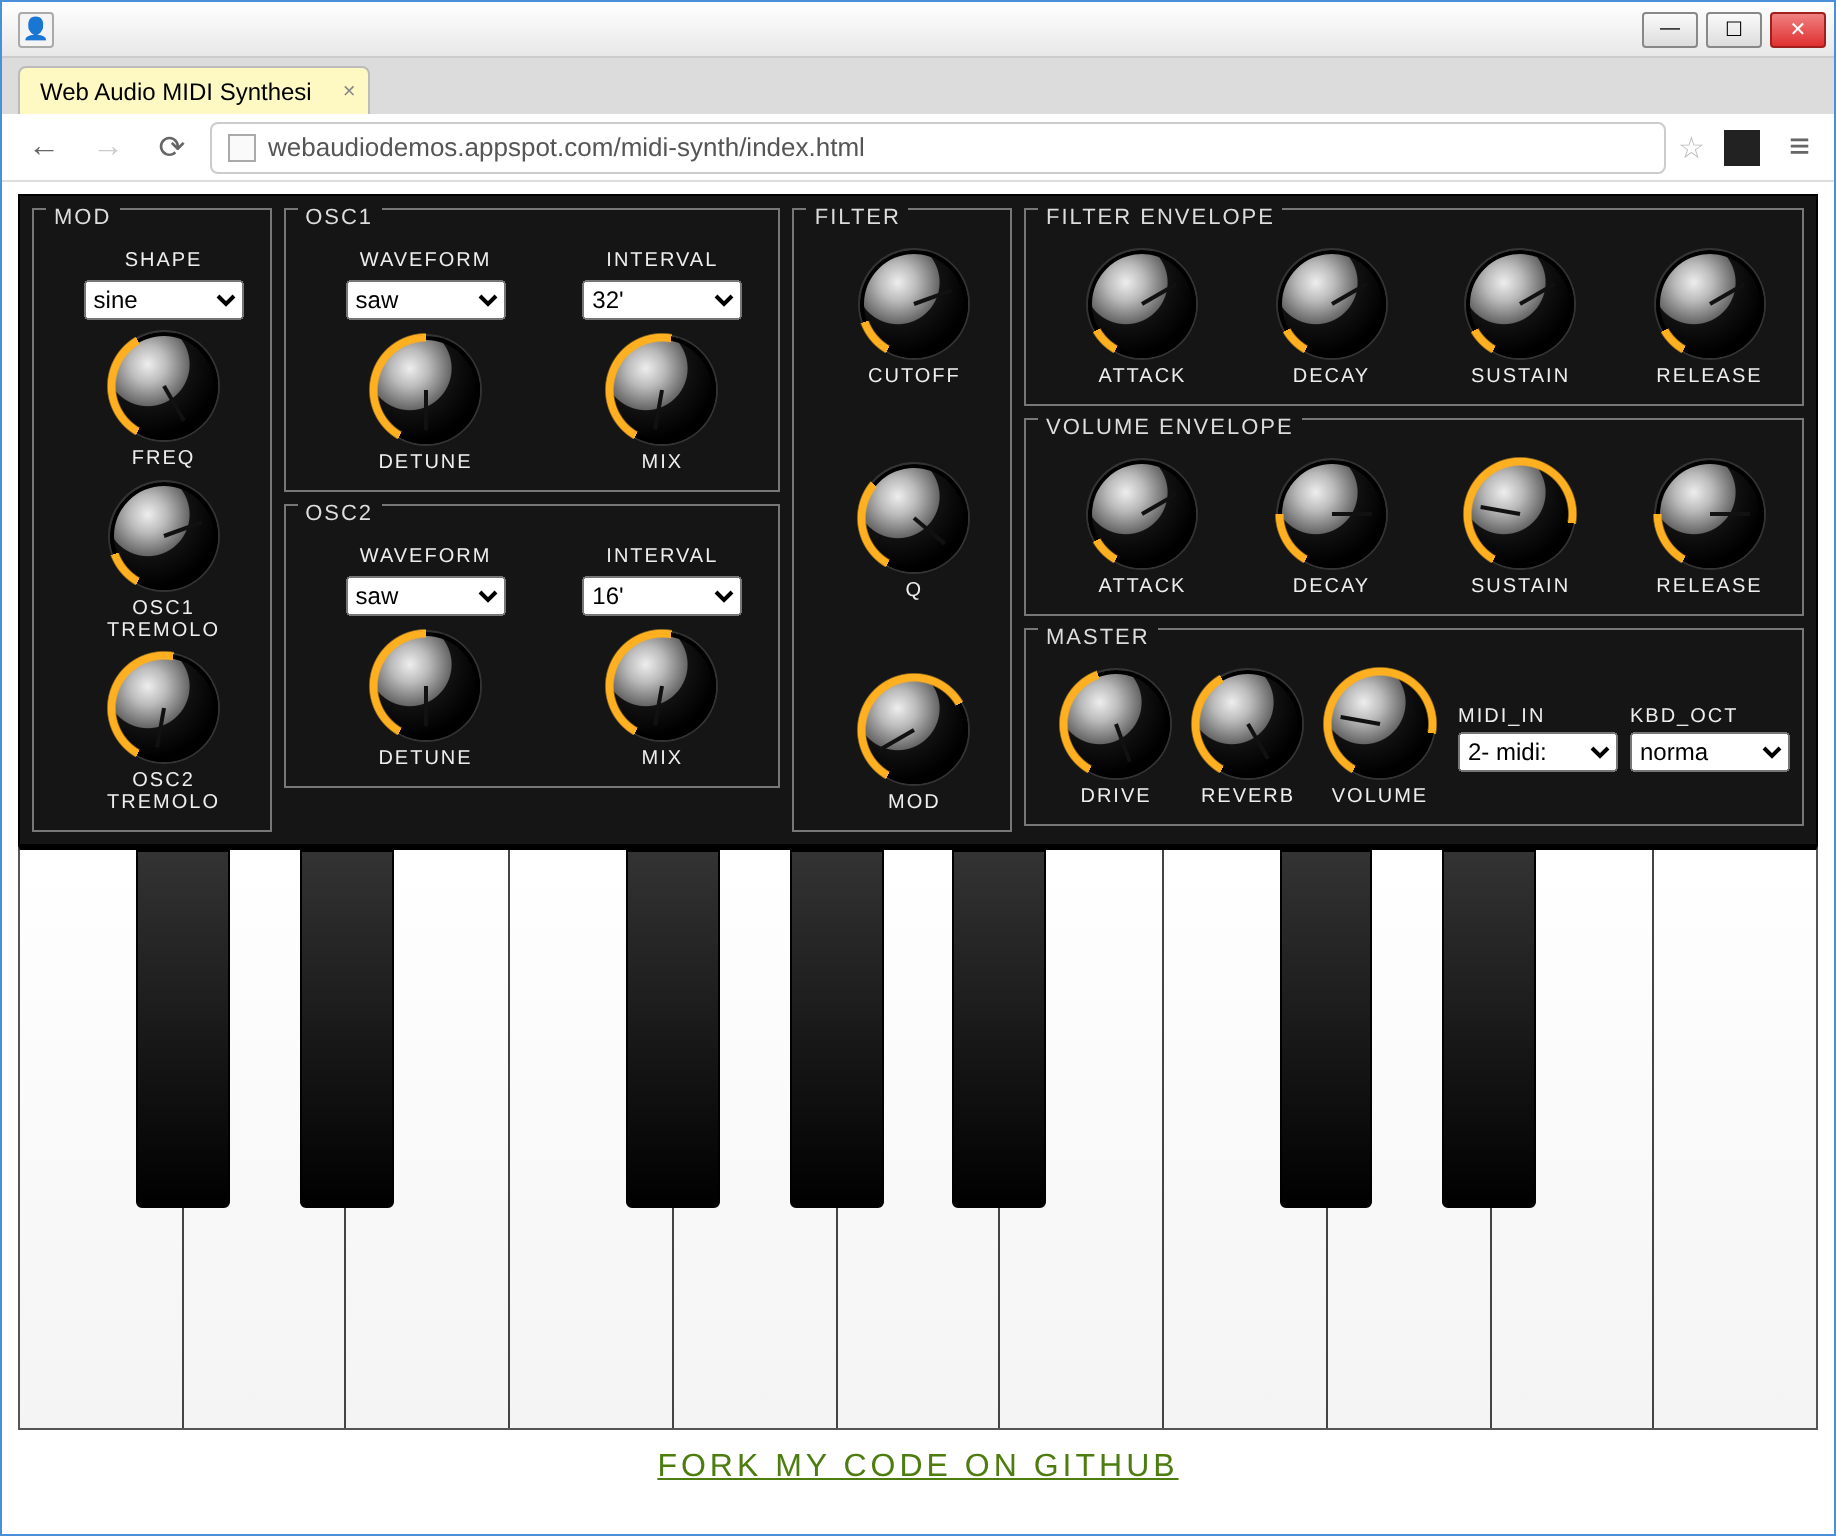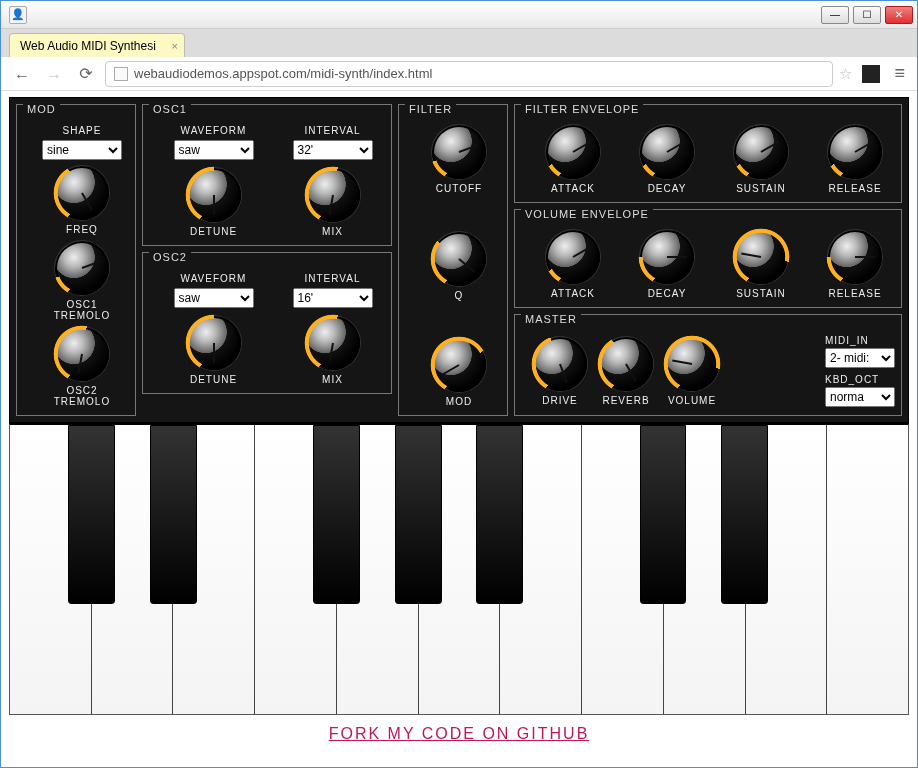--- a/index.html
+++ b/index.html
@@ -51,33 +51,33 @@
   }
   .knob .ind { position:absolute; left:50%; top:50%; width:2px; height:20px; background:#111; transform-origin: 50% 0%; transform: translate(-50%,0) rotate(var(--rot,150deg));}
   
   
   .mod-col{width:120px;}
   .osc-col{width:250px;}
   .filt-col{width:110px;}
   .right-col{flex:1;}
   .env-row .ctrl{flex:1;}
   .master-row{display:flex;align-items:center;gap:12px;}
-  .master-right{display:flex;flex-direction:column;gap:6px;margin-left:auto;color:#eee;font-size:10px;}
+  .master-right{display:flex;flex-direction:row;gap:6px;margin-left:auto;color:#eee;font-size:10px;}
   .master-right .mr{display:flex;flex-direction:column;gap:2px;}
-  .master-right select{width:70px;}
+  .master-right select{width:80px;}
   
   
   .keyboard { height:292px; margin:0 8px; position:relative; background:#fff; border:1px solid #555; border-top:2px solid #000;}
   .whites{position:absolute;inset:0;display:flex;}
   .wkey{flex:1;border-right:1px solid #444;background:linear-gradient(#fff,#f4f4f4);} 
   .wkey:last-child{border-right:none;}
   .blacks{position:absolute;top:0;left:0;right:0;height:62%;}
   .bkey{position:absolute;top:0;width:5.2%;height:100%;background:linear-gradient(#333,#000);border:1px solid #000;border-radius:0 0 3px 3px;}
   
-  .ghlink{display:block;text-align:center;color:#be185d;font-size:16px;text-transform:uppercase;letter-spacing:2px;text-decoration:underline;padding:10px 0;font-family:"Arial Black",Arial;}
+  .ghlink{display:block;text-align:center;color:#4d7c0f;font-size:16px;text-transform:uppercase;letter-spacing:2px;text-decoration:underline;padding:10px 0;font-family:"Arial Black",Arial;}
 </style>
 </head>
 <body>
 
 <div class="window">
   <div class="titlebar">
     <span class="usericon">👤</span>
     <span class="winbtn">—</span>
     <span class="winbtn">☐</span>
     <span class="winbtn close">✕</span>

